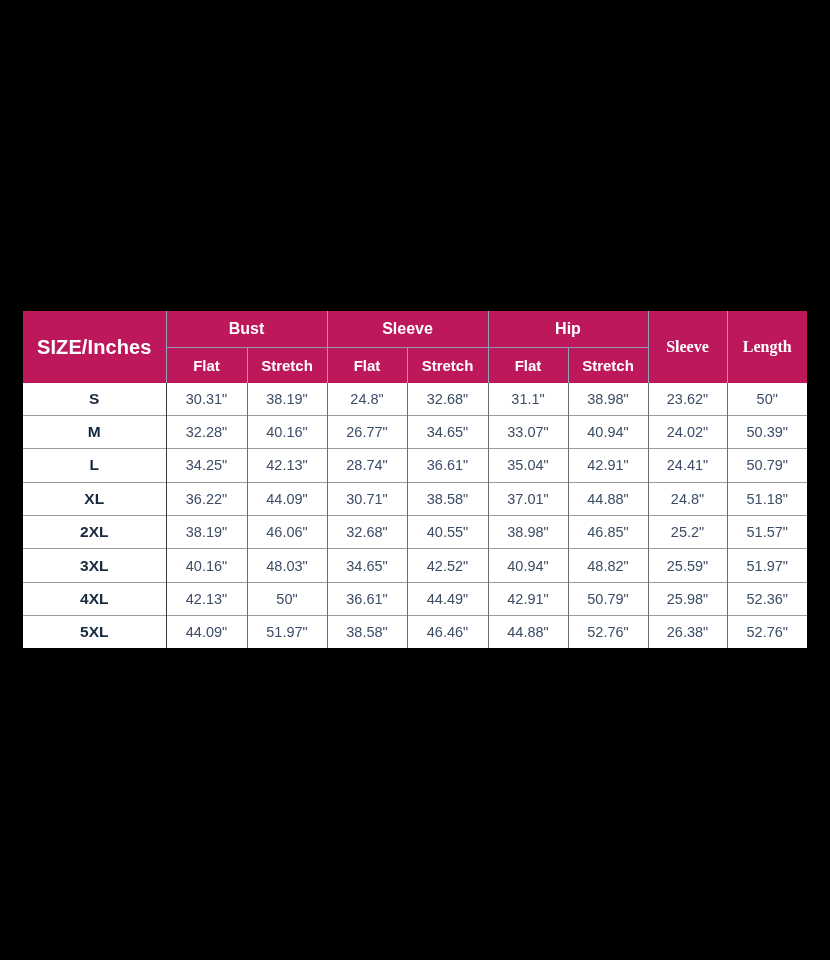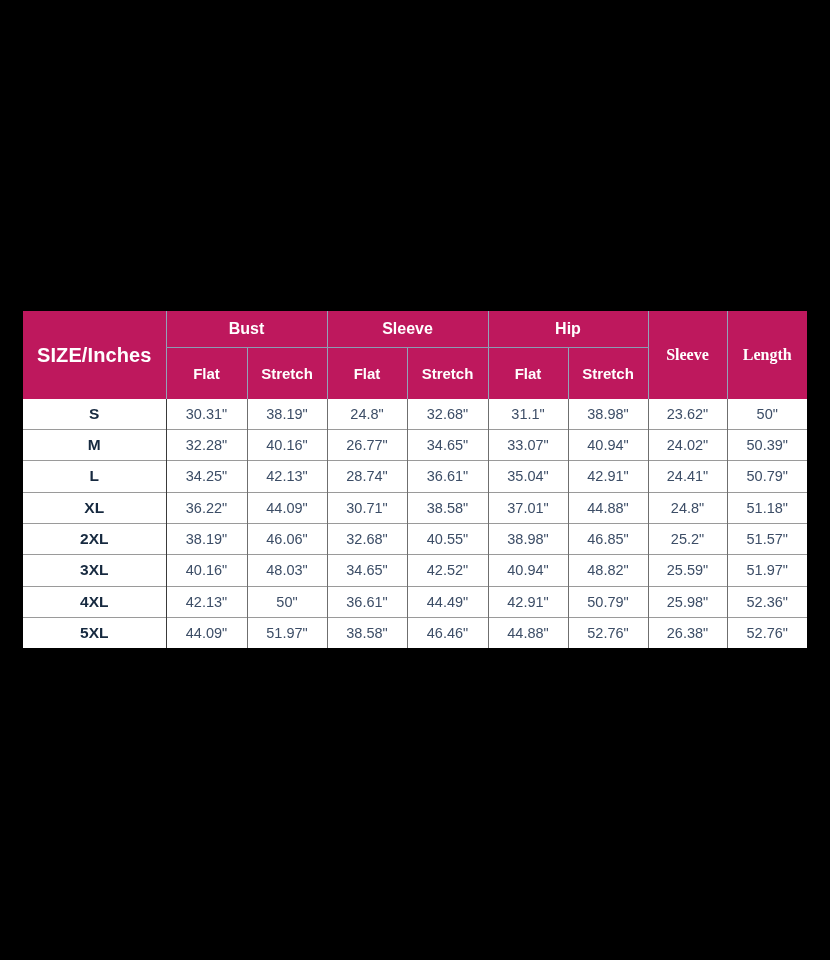--- a/index.html
+++ b/index.html
@@ -103,21 +103,21 @@
     </colgroup>
     <thead>
       <tr style="height:36px">
         <th class="hdr-size" rowspan="2">SIZE/Inches</th>
         <th class="hdr-group sep-l" colspan="2">Bust</th>
         <th class="hdr-group sep-l" colspan="2">Sleeve</th>
         <th class="hdr-group sep-l" colspan="2">Hip</th>
         <th class="hdr-tall sep-l" rowspan="2">Sleeve</th>
         <th class="hdr-tall sep-l" rowspan="2">Length</th>
       </tr>
-      <tr style="height:52px">
+      <tr style="height:36px">
         <th class="hdr-sub sep-l">Flat</th>
         <th class="hdr-sub sep-l">Stretch</th>
         <th class="hdr-sub sep-l">Flat</th>
         <th class="hdr-sub sep-l">Stretch</th>
         <th class="hdr-sub sep-l">Flat</th>
         <th class="hdr-sub sep-l">Stretch</th>
       </tr>
     </thead>
     <tbody>
       <tr>

